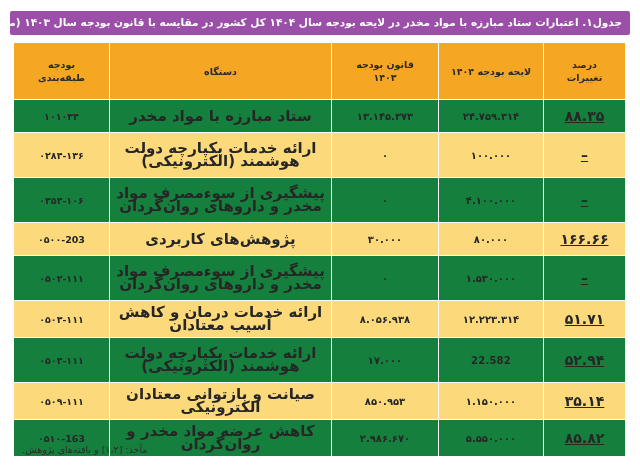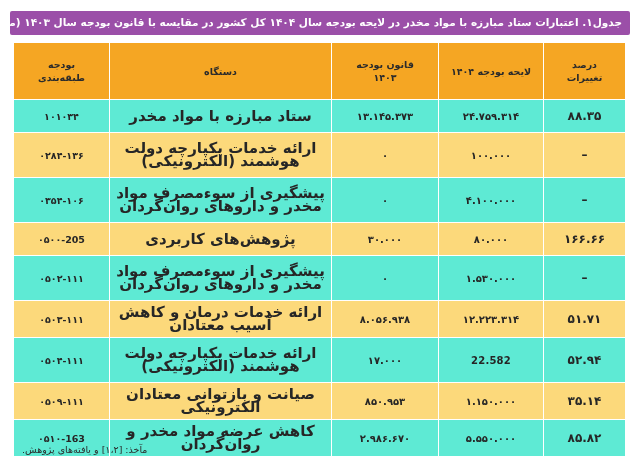--- a/index.html
+++ b/index.html
@@ -72,27 +72,27 @@
     height: 46px;
     font-size: 9.5px;
   }
   
   col.c-code  { width: 96px; }
   col.c-name  { width: 222px; }
   col.c-law   { width: 107px; }
   col.c-bill  { width: 105px; }
   col.c-pct   { width: 82px; }
 
-  tbody tr.r-gray td   { background: #5eead4; }
+  tbody tr.r-gray td   { background: #15803d; }
   tbody tr.r-amber td  { background: #FCD97B; }
 
   td.code    { font-size: 9.5px; letter-spacing: 0.3px; }
   td.name    { font-size: 15px; }
   td.num     { font-size: 10px; letter-spacing: 0.2px; }
-  td.pct     { font-size: 12px; letter-spacing: 0.2px; }
+  td.pct     { font-size: 14px; letter-spacing: 0.2px; text-decoration: underline; }
 
   tr.h-1 td { height: 22px; }
   tr.h-2 td { height: 34px; }
 
   
   .source-note {
     position: absolute;
     top: 444px;
     right: 14px;
     left: 14px;
@@ -162,21 +162,21 @@
             <td class="num">۴.۱۰۰.۰۰۰</td>
             <td class="num">۰</td>
             <td class="name">پیشگیری از سوءمصرف مواد مخدر و داروهای روان‌گردان</td>
             <td class="code">۰۳۵۴-۱۰۶</td>
           </tr>
           <tr class="r-amber h-1">
             <td class="pct">۱۶۶.۶۶</td>
             <td class="num">۸۰.۰۰۰</td>
             <td class="num">۳۰.۰۰۰</td>
             <td class="name">پژوهش‌های کاربردی</td>
-            <td class="code">۰۵۰۰-205</td>
+            <td class="code">۰۵۰۰-203</td>
           </tr>
           <tr class="r-gray h-2">
             <td class="pct">–</td>
             <td class="num">۱.۵۳۰.۰۰۰</td>
             <td class="num">۰</td>
             <td class="name">پیشگیری از سوءمصرف مواد مخدر و داروهای روان‌گردان</td>
             <td class="code">۰۵۰۲-۱۱۱</td>
           </tr>
           <tr class="r-amber h-1">
             <td class="pct">۵۱.۷۱</td>

